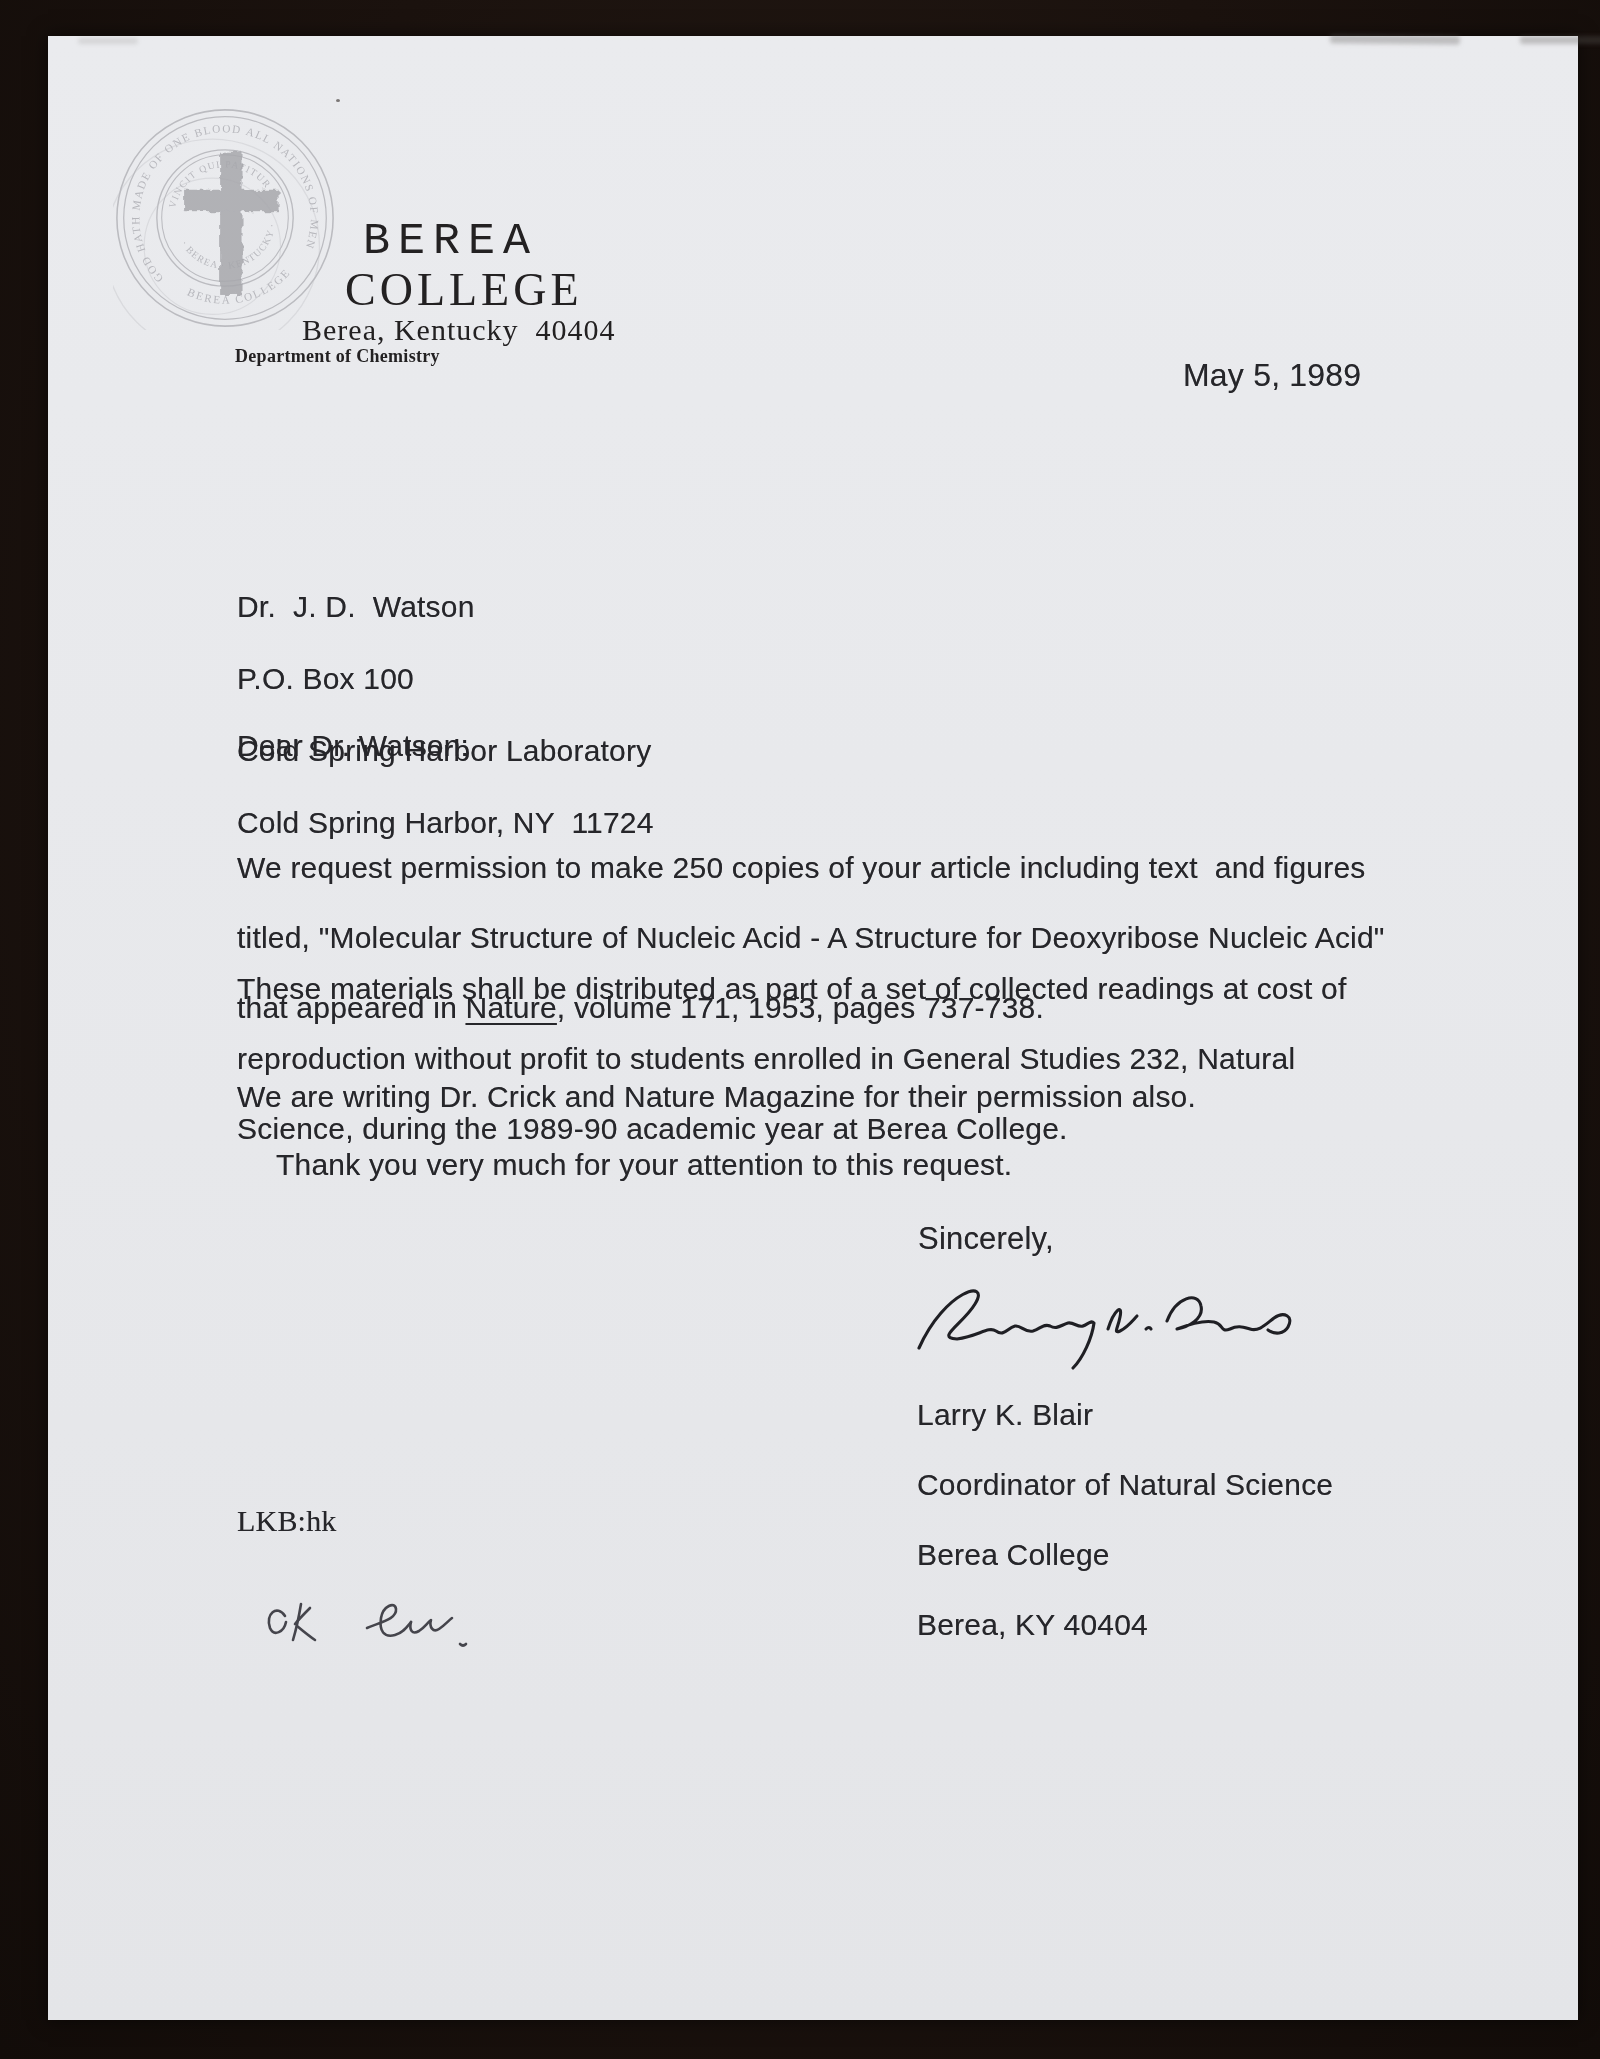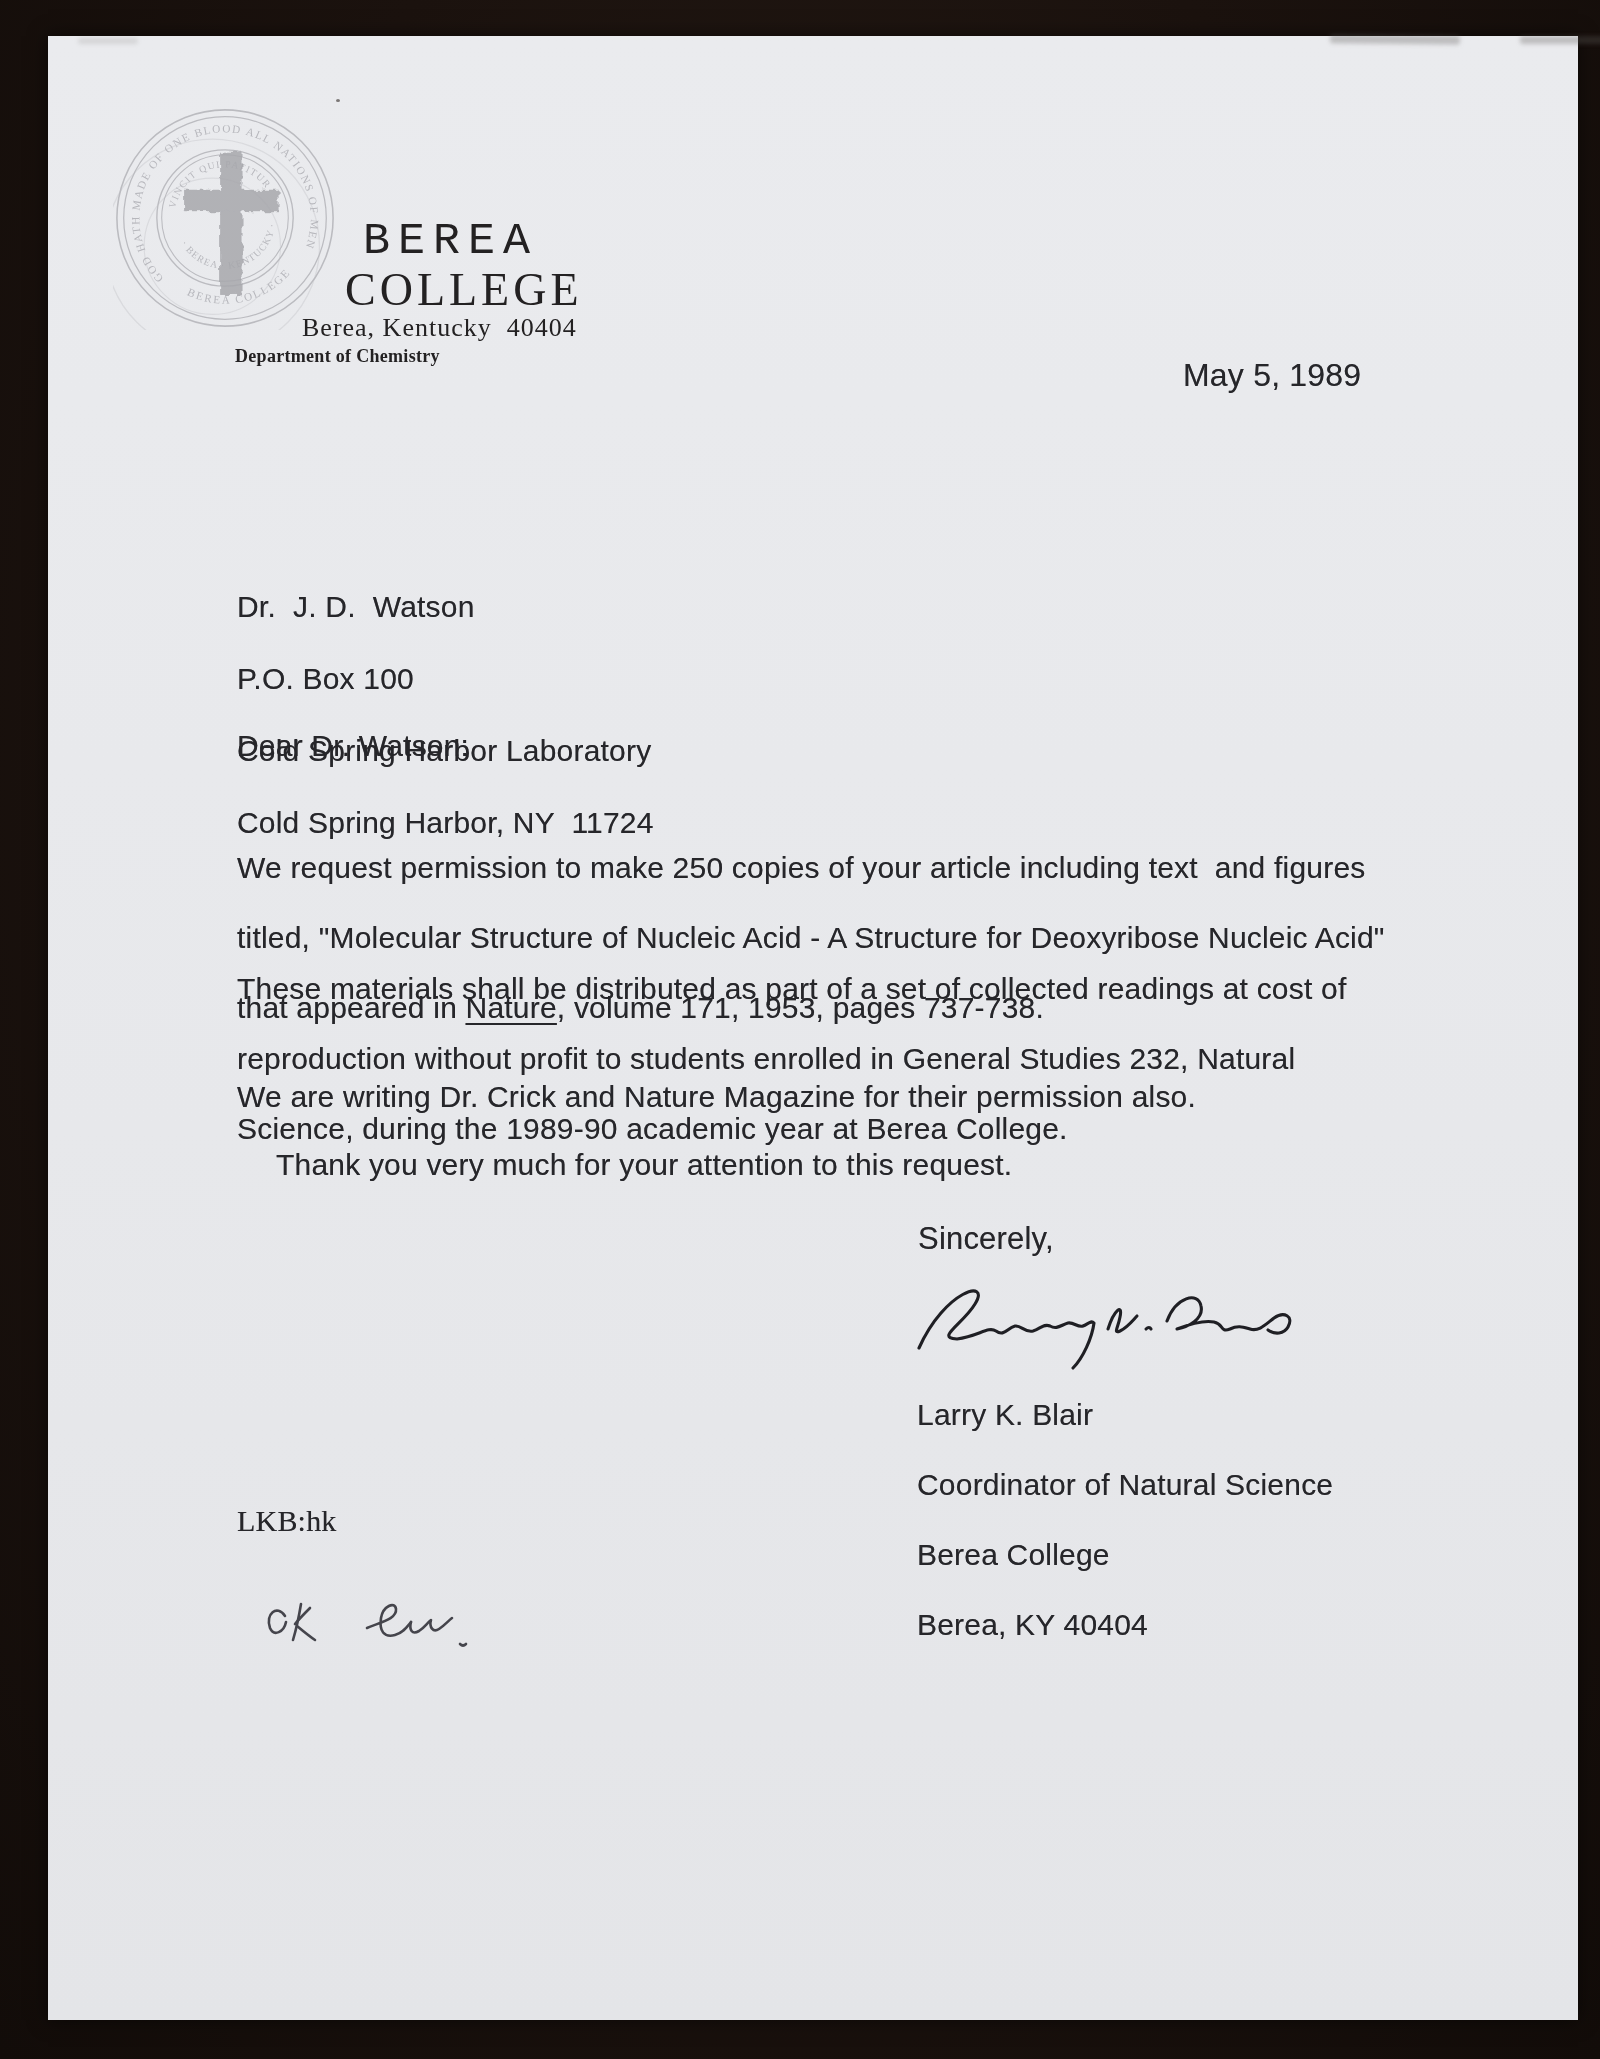--- a/index.html
+++ b/index.html
@@ -16,21 +16,21 @@
     box-shadow:0 0 18px rgba(0,0,0,.55);
   }
   .abs{position:absolute;white-space:pre;}
   .typed{
     color:#26262a;font-size:30px;line-height:34px;letter-spacing:.2px;
     text-shadow:0 0 .5px rgba(38,38,42,.55);
   }
   .serif{font-family:"Liberation Serif", serif;color:#232122;}
   .college-line{letter-spacing:8px;font-size:45px;}
   .college-line2{letter-spacing:4px;font-size:46px;}
-  .lh-location{font-size:26px;letter-spacing:1px;font-family:Liberation Serif, serif;}
+  .lh-location{font-size:30px;letter-spacing:1px;font-family:Liberation Serif, serif;}
   .lh-dept{font-size:18px;font-weight:bold;letter-spacing:.3px;}
   .date{font-size:32px;}
   .addr-line{line-height:36px;}
   .underlined{text-decoration:underline;text-underline-offset:5px;text-decoration-thickness:2px;}
   .smudge{position:absolute;background:rgba(95,92,90,.32);filter:blur(2px);border-radius:3px;}
   .speck{position:absolute;width:4px;height:3px;background:#55504d;border-radius:50%;opacity:.75;}
   svg text{font-family:"Liberation Serif", serif;}
 </style>
 </head>
 <body>

